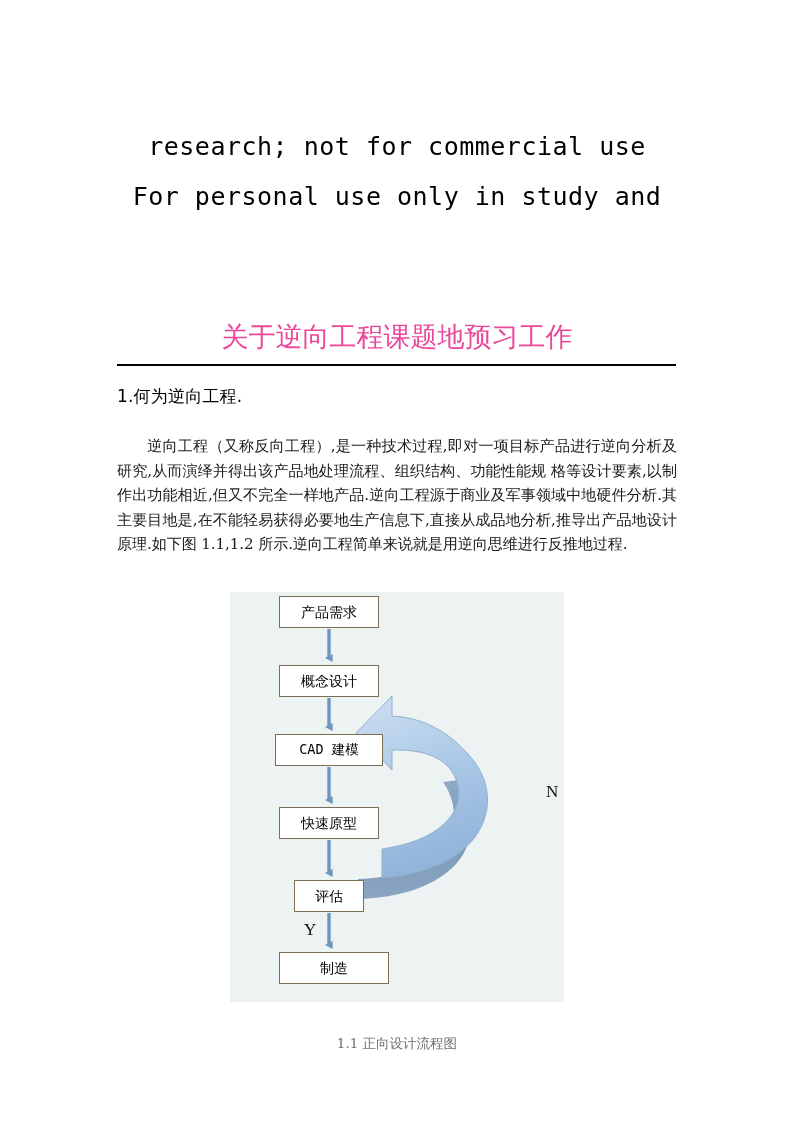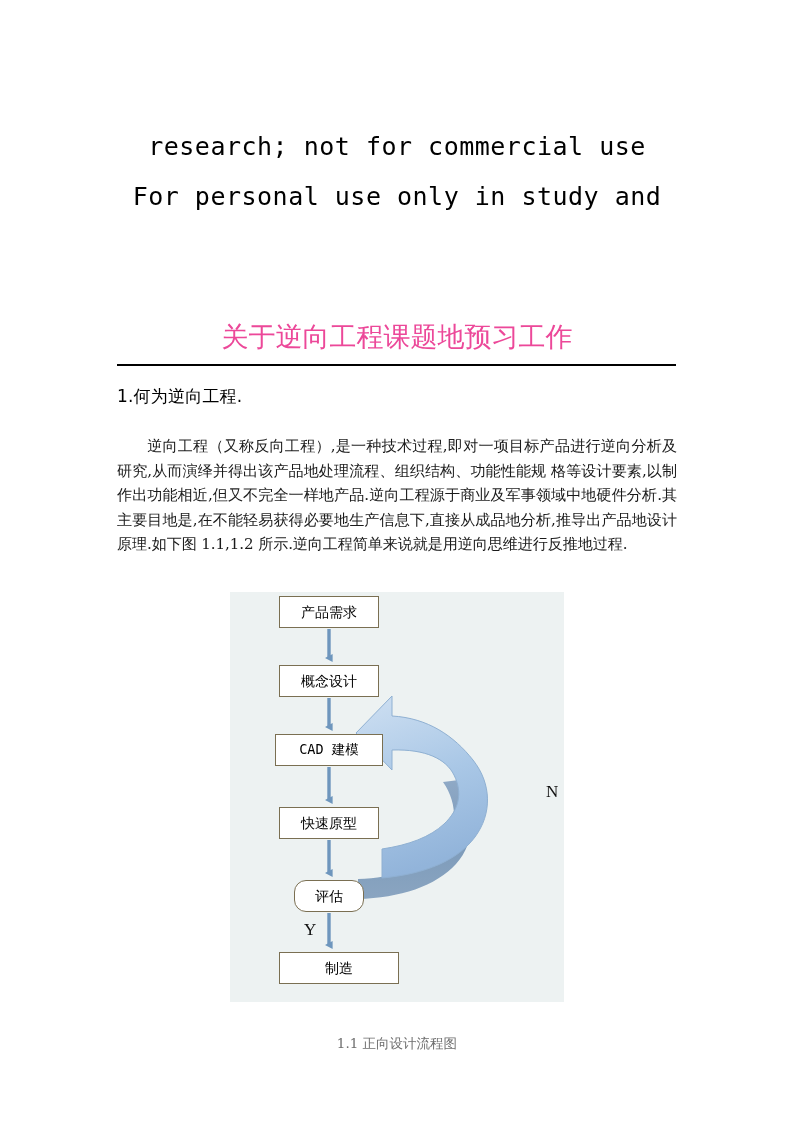--- a/index.html
+++ b/index.html
@@ -213,22 +213,22 @@
         <line x1="99" y1="175" x2="99" y2="208" marker-end="url(#connArrow)"></line>
         <line x1="99" y1="248" x2="99" y2="281" marker-end="url(#connArrow)"></line>
         <line x1="99" y1="321" x2="99" y2="353" marker-end="url(#connArrow)"></line>
       </g>
     </svg>
 
     <div class="node" style="left:49px; top:4px; width:100px; height:32px;">产品需求</div>
     <div class="node" style="left:49px; top:73px; width:100px; height:32px;">概念设计</div>
     <div class="node cad" style="left:45px; top:142px; width:108px; height:32px;">CAD 建模</div>
     <div class="node" style="left:49px; top:215px; width:100px; height:32px;">快速原型</div>
-    <div class="node" style="left:64px; top:288px; width:70px; height:32px;border-radius:12px;">评估</div>
-    <div class="node" style="left:49px; top:360px; width:120px; height:32px;">制造</div>
+    <div class="node" style="left:64px; top:288px; width:70px; height:32px;">评估</div>
+    <div class="node" style="left:49px; top:360px; width:110px; height:32px;">制造</div>
 
     <div class="branch-label" style="left:316px; top:190px;">N</div>
     <div class="branch-label" style="left:74px; top:328px;">Y</div>
   </div>
 
   <div class="figure-caption">1.1 正向设计流程图</div>
 
 </div>
 
 </body></html>

